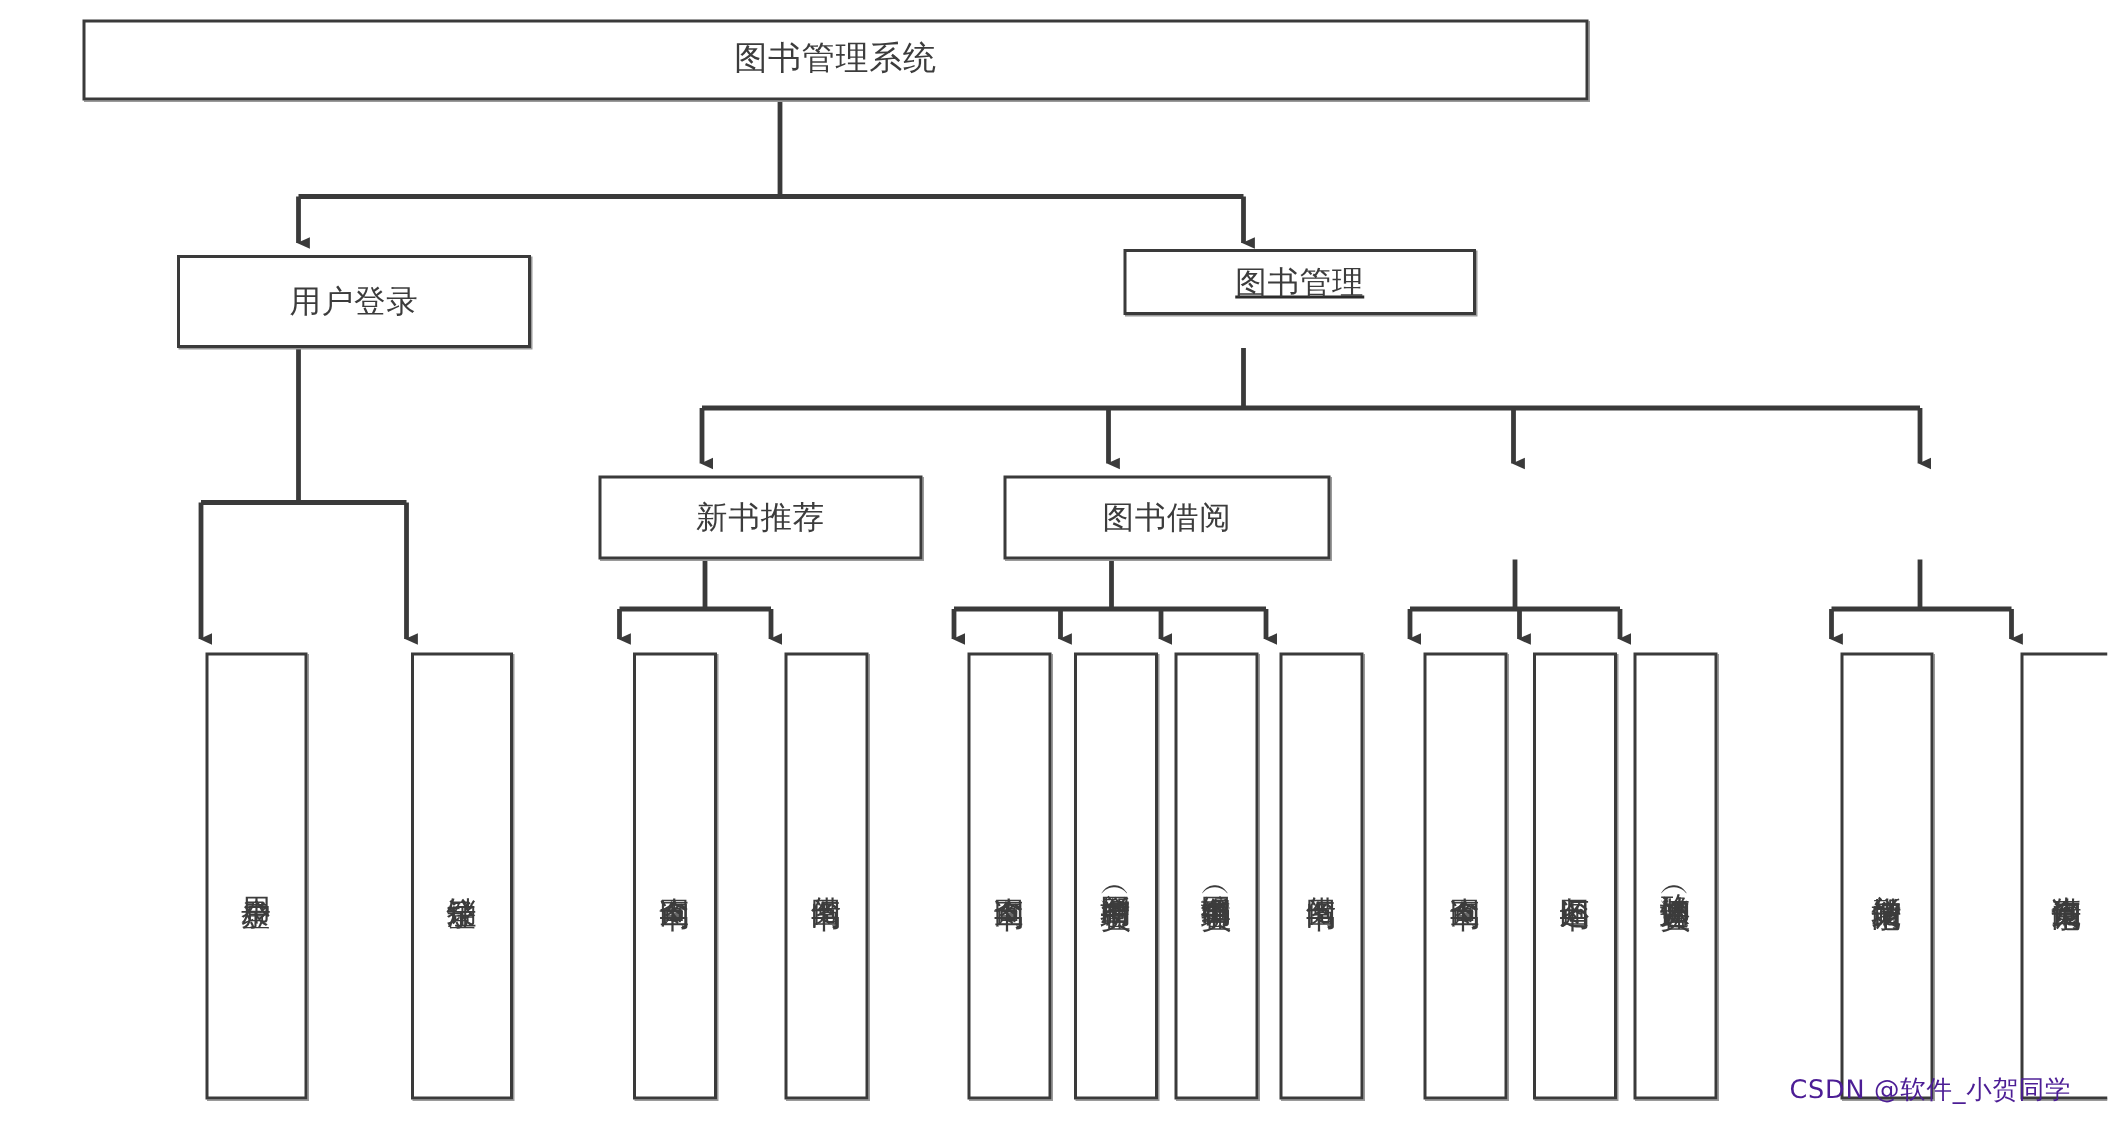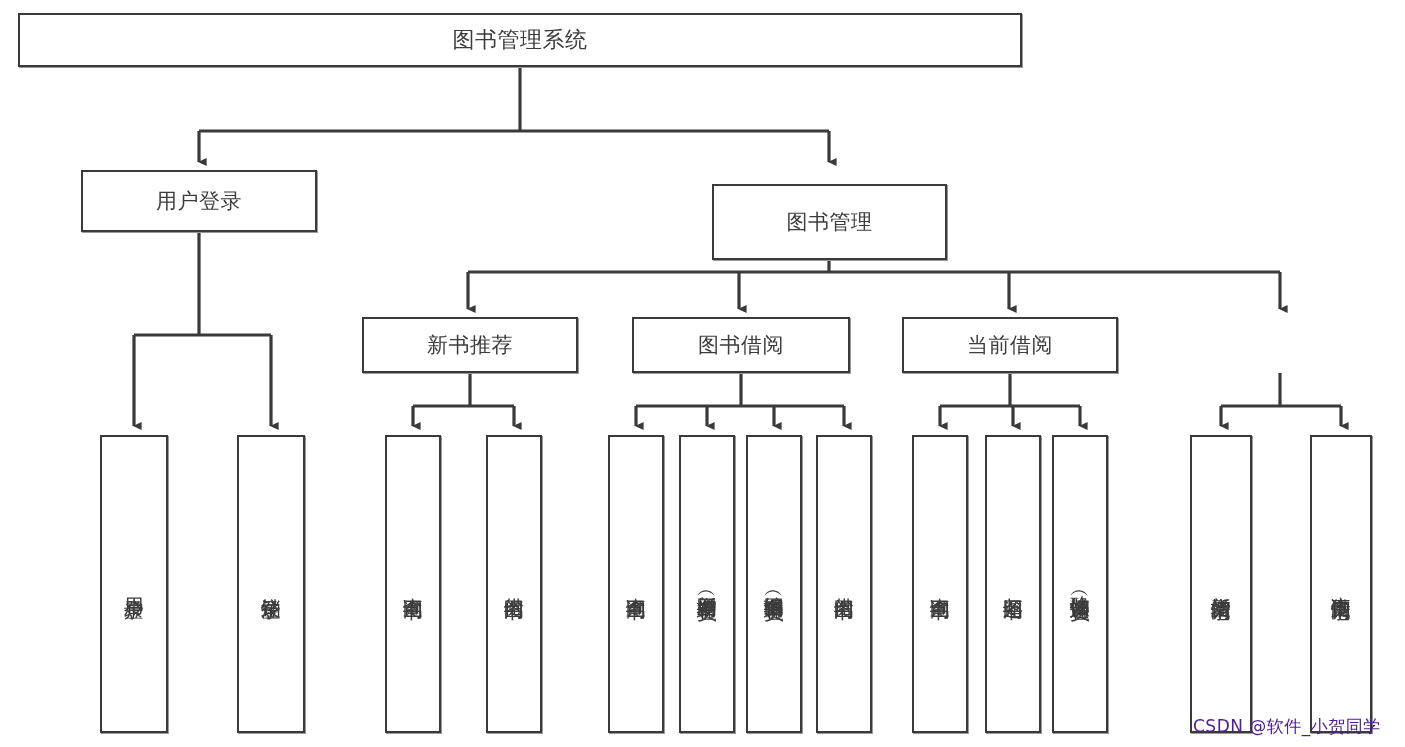--- a/index.html
+++ b/index.html
@@ -29,20 +29,21 @@
   }
   .node {
     position: absolute;
     box-sizing: border-box;
     background: #ffffff;
     border: 2px solid #3a3a3a;
     display: flex;
     align-items: center;
     justify-content: center;
     box-shadow: 1px 1px 0 0 #9a9a9a;
+    margin-left: 37px;
   }
   .node-label {
     font-size: 21px;
     line-height: 1.25;
     letter-spacing: 0.5px;
     color: #3c3c3c;
     white-space: nowrap;
     text-align: center;
   }
   .node.level-1 .node-label { font-size: 22px; }
@@ -127,32 +128,29 @@
     </g>
   </svg>
 
   <div class="node level-1" style="left:18px; top:13px; width:1004px; height:54px;">
     <span class="node-label">图书管理系统</span>
   </div>
 
   <div class="node level-2" style="left:81px; top:170px; width:236px; height:62px;">
     <span class="node-label">用户登录</span>
   </div>
-  <div class="node level-2" style="left:712px; top:184px; width:235px; height:76px;">
+  <div class="node level-2" style="left:712px; top:166px; width:235px; height:44px;text-decoration:underline;">
     <span class="node-label">图书管理</span>
   </div>
 
   <div class="node level-3" style="left:632px; top:317px; width:218px; height:56px;">
     <span class="node-label">图书借阅</span>
   </div>
   <div class="node level-3" style="left:362px; top:317px; width:216px; height:56px;">
     <span class="node-label">新书推荐</span>
-  </div>
-  <div class="node level-3" style="left:902px; top:317px; width:216px; height:56px;">
-    <span class="node-label">当前借阅</span>
   </div>
 
   <div class="node leaf" style="left:100px; top:435px; width:68px; height:298px;">
     <span class="node-label">用户登录</span>
   </div>
   <div class="node leaf" style="left:237px; top:435px; width:68px; height:298px;">
     <span class="node-label">注销登录</span>
   </div>
 
   <div class="node leaf" style="left:385px; top:435px; width:56px; height:298px;">

